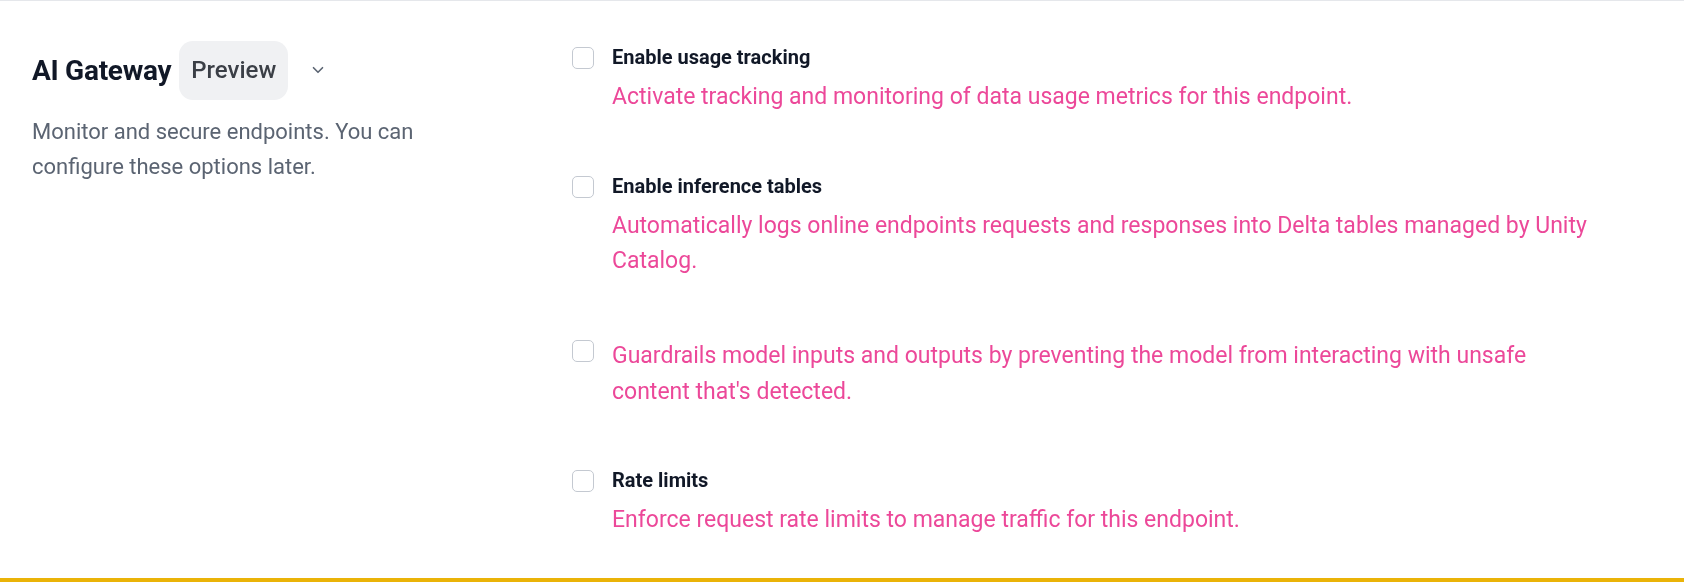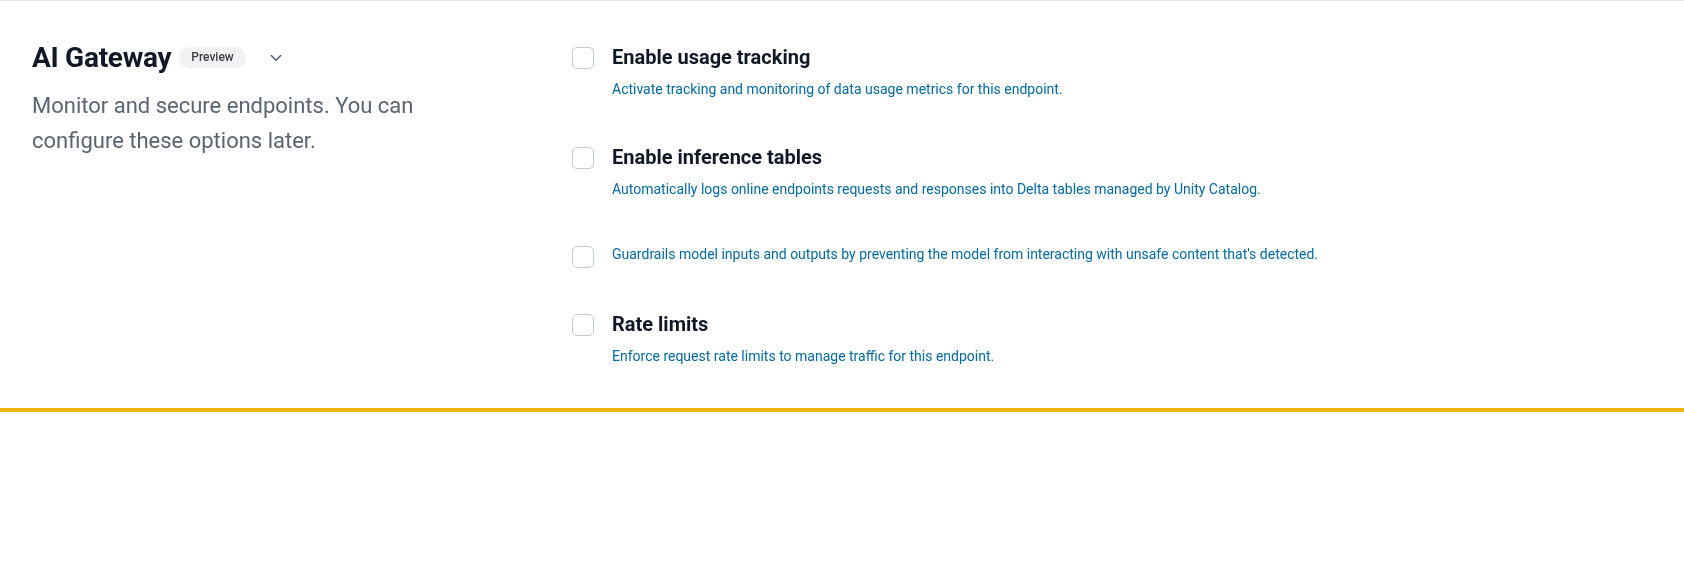--- a/index.html
+++ b/index.html
@@ -35,23 +35,23 @@
       font-size: 28px;
       font-weight: 700;
       color: #111827;
       letter-spacing: -0.01em;
     }
     .badge {
       display: inline-flex;
       align-items: center;
       background: #f0f1f3;
       color: #3b3f46;
-      font-size: 12px;
+      font-size: 24px;
       font-weight: 500;
-      padding: 3px 12px;
+      padding: 15px 12px;
       border-radius: 14px;
       line-height: 1.2;
     }
     .chevron-wrap {
       display: inline-flex;
       align-items: center;
       justify-content: center;
       width: 28px;
       height: 28px;
       margin-left: 8px;
@@ -64,21 +64,21 @@
     }
     .section-desc {
       font-size: 22px;
       line-height: 1.6;
       color: #5b6472;
     }
     .right-col {
       flex: 1;
       display: flex;
       flex-direction: column;
-      gap: 44px;
+      gap: 59px;
       padding-top: 4px;
     }
     .option-row {
       display: flex;
       align-items: flex-start;
       gap: 18px;
     }
     .checkbox {
       flex: 0 0 auto;
       width: 22px;
@@ -92,23 +92,23 @@
     .option-text {
       flex: 1;
     }
     .option-title {
       font-size: 20px;
       font-weight: 700;
       color: #111827;
       margin-bottom: 10px;
     }
     .option-desc {
-      font-size: 14px;
+      font-size: 23px;
       line-height: 1.55;
-      color: #0369a1;
+      color: #ec4899;
       max-width: 980px;
     }
   </style>
 </head>
 <body>
 
 <div class="container">
 
   <div class="left-col">
     <div class="header-row">

